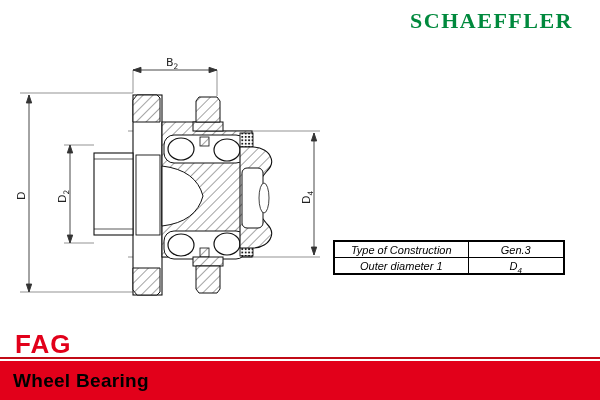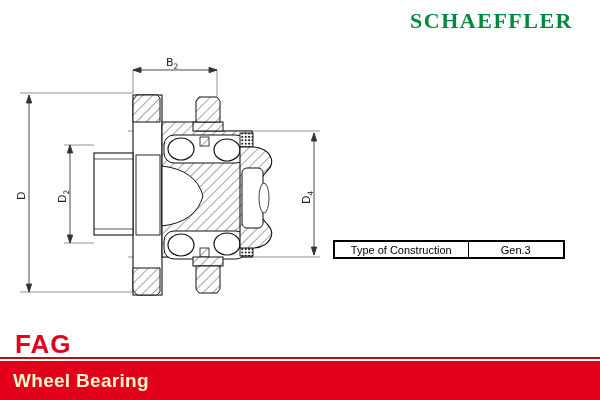--- a/index.html
+++ b/index.html
@@ -18,36 +18,36 @@
     font-family:"Liberation Sans",sans-serif;
   }
   .drawing-svg{position:absolute;left:0;top:0;width:600px;height:400px;}
   .spec-table{
     position:absolute;left:333px;top:240px;width:230px;
     border-collapse:collapse;table-layout:fixed;
     font-size:11px;color:#000;
   }
   .spec-table td{
     border:1px solid #000;height:15px;text-align:center;
-    padding:0 2px;white-space:nowrap;overflow:hidden;
+    padding:0 2px;white-space:nowrap;overflow:hidden;font-style:italic;
   }
   .spec-table{border:2px solid #000;}
   .spec-table col.c1{width:134px;}
   .spec-table col.c2{width:96px;}
   .spec-table sub{font-size:8px;line-height:0;}
   .rule-red{
     position:absolute;left:0;top:357px;width:600px;height:2px;
     background:#c10b17;
   }
   .banner{
     position:absolute;left:0;top:361px;width:600px;height:39px;
     background:#e2001a;display:flex;align-items:center;
   }
   .banner-title{
-    color:#fef9c3;font-size:19px;font-weight:bold;margin-left:13px;
+    color:#000000;font-size:19px;font-weight:bold;margin-left:13px;
     letter-spacing:0.3px;
   }
 </style>
 </head>
 <body>
 
 <div class="schaeffler-logo">SCHAEFFLER</div>
 
 <svg class="drawing-svg" viewBox="0 0 600 400" xmlns="http://www.w3.org/2000/svg">
   <defs>
@@ -153,20 +153,24 @@
 <table class="spec-table">
   <colgroup>
       <col class="c1">
       <col class="c2">
     </colgroup>
   <tbody>
     <tr>
       <td>Type of Construction</td>
       <td><span>Gen.3</span><sub></sub></td>
     </tr>
+    <tr>
+      <td>Outer diameter 1</td>
+      <td><span>D</span><sub>4</sub></td>
+    </tr>
   </tbody>
 </table>
 
 <div class="fag-logo">FAG</div>
 
 <div class="rule-red"></div>
 
 <div class="banner">
   <span class="banner-title">Wheel Bearing</span>
 </div>

